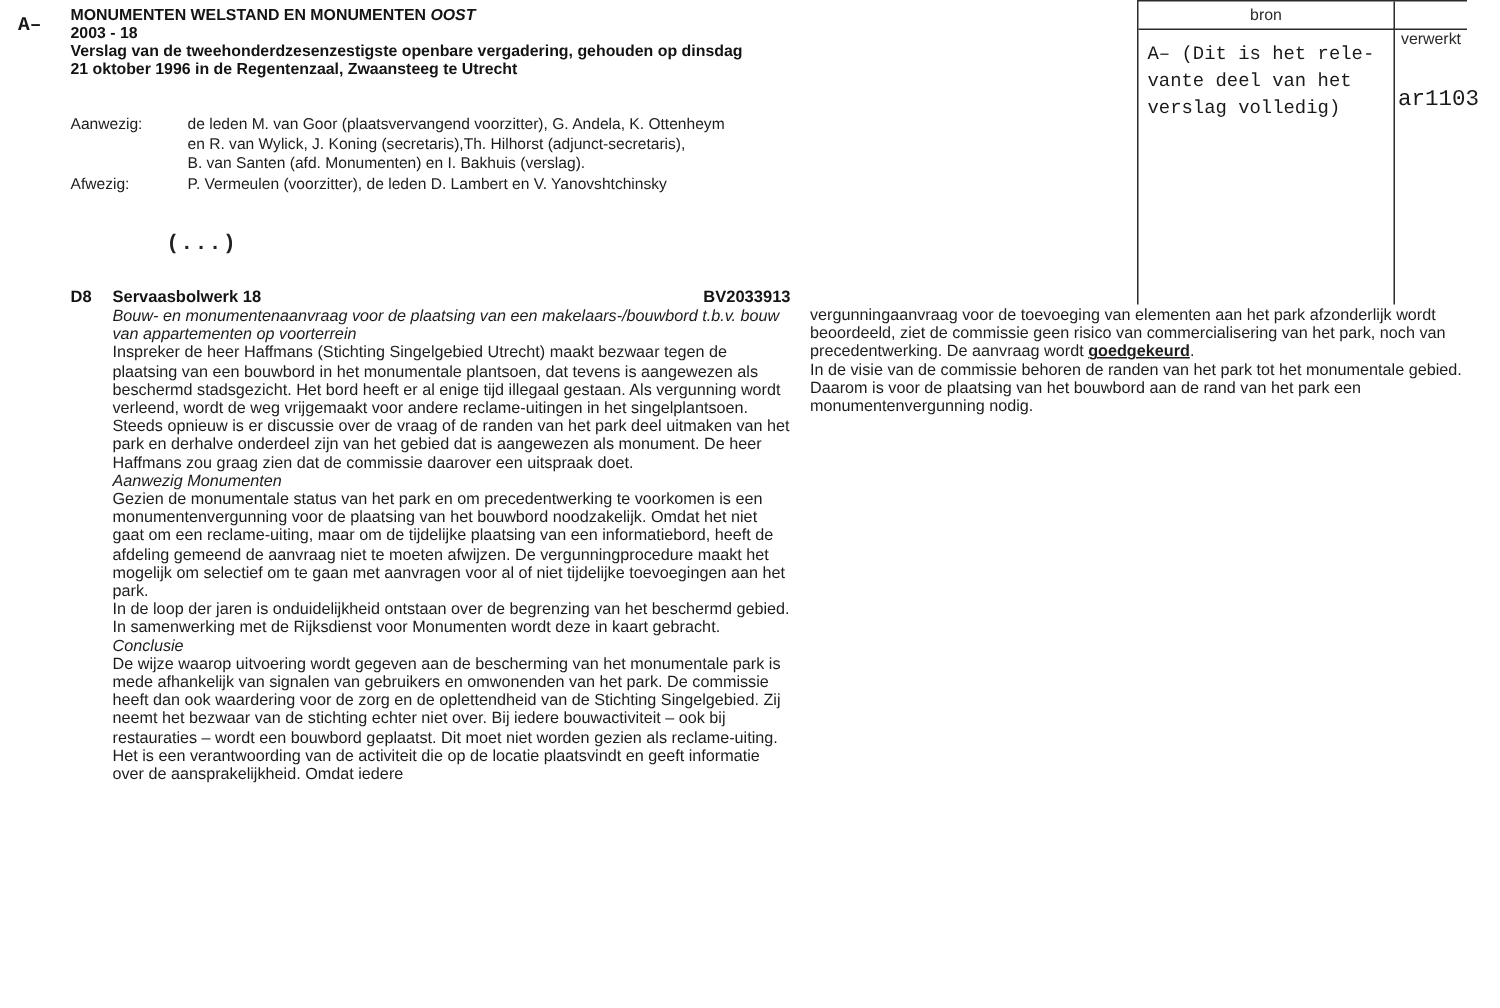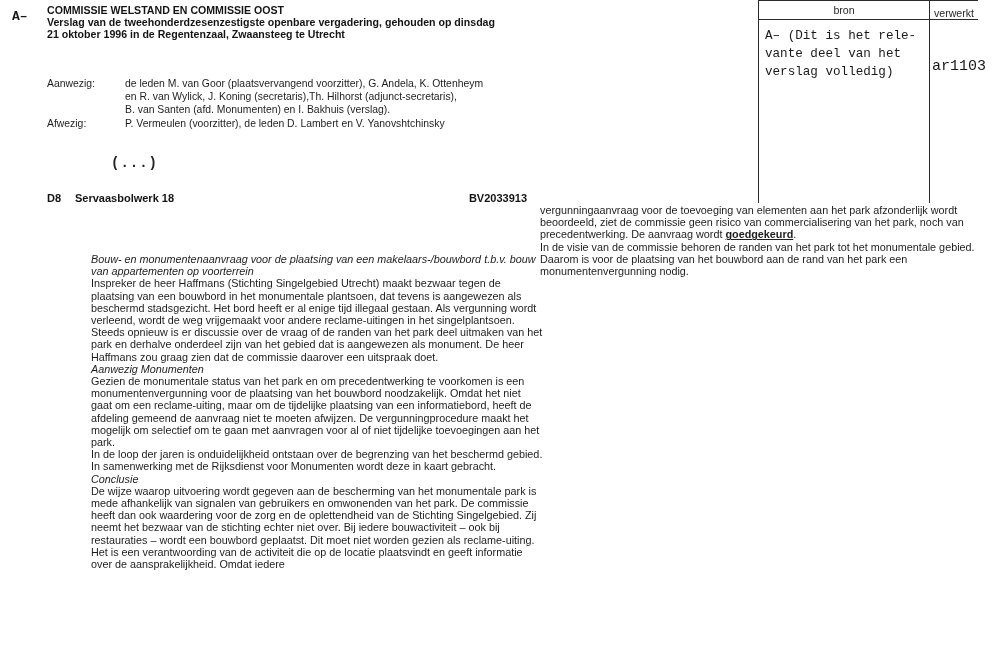--- a/index.html
+++ b/index.html
@@ -18,21 +18,21 @@
     font-family:"Liberation Mono",monospace;
     font-weight:bold; font-size:13px; color:#161616;
   }
 
   
   .doc-header {
     position:absolute; left:47px; top:4px;
     font-weight:bold; font-size:10.6px; line-height:12px; color:#141414;
     white-space:nowrap;
   }
-  .doc-header .it { }
+  .doc-header .it { font-style:italic; }
 
   
   .attendance {
     position:absolute; left:47px; top:77px;
     font-size:10.4px; line-height:13.2px; white-space:nowrap;
   }
   .att-row { display:flex; }
   .att-label { width:78px; flex:0 0 78px; }
 
   
@@ -51,38 +51,38 @@
   .item-title  { flex:1; }
   .item-code   { text-align:center;padding-left:25px; }
 
   
   .col {
     position:absolute;
     font-size:10.8px; line-height:12.2px;
     text-align:left; color:#1d1d1d;
   }
   .col p { margin:0; }
-  .col-left  { left:91px;  top:205px; width:452px;margin-top:48px; }
+  .col-left  { left:75px;  top:205px; width:452px; }
   .col-right { left:540px; top:204px; width:455px; }
   .italic { font-style:italic; }
   .u { text-decoration:underline;font-weight:bold; }
 
   
   .stamp-table {
     position:absolute; left:758px; top:0; width:220px; height:203px;
     border-left:1.5px solid #2b2b2b;
     border-top:1px solid #2b2b2b;
   }
   .stamp-header-row {
     display:flex; height:19px;
     border-bottom:1.5px solid #2b2b2b;
     font-size:10.6px; color:#2a2a2a;
   }
   .stamp-col-bron-h { width:170px; flex:0 0 170px; text-align:center; padding-top:3px; }
-  .stamp-col-verwerkt-h { flex:1; text-align:center; padding-top:6px; border-left:1.5px solid #2b2b2b; }
+  .stamp-col-verwerkt-h { flex:1; text-align:center; padding-top:19px; border-left:1.5px solid #2b2b2b; }
   .stamp-body-row { display:flex; height:182.5px; }
   .stamp-col-bron-b {
     width:170px; flex:0 0 170px; padding:7px 0 0 6px;
     font-family:"Liberation Mono","DejaVu Sans Mono",monospace;
     font-size:12.6px; line-height:18px; font-weight:500;
     color:#1a1a1a; white-space:nowrap;
   }
   .stamp-col-verwerkt-b {
     flex:1; border-left:1.5px solid #2b2b2b;
     padding:38px 0 0 2px;
@@ -104,21 +104,22 @@
     <div class="stamp-col-bron-b">
       <div>A– (Dit is het rele-</div>
       <div>vante deel van het</div>
       <div>verslag volledig)</div>
     </div>
     <div class="stamp-col-verwerkt-b">ar1103</div>
   </div>
 </div>
 
 <div class="doc-header">
-  <div><span>COMMISSIE WELSTAND EN COMMISSIE </span><span class="it">OOST</span></div>
+  <div><span>MONUMENTEN WELSTAND EN MONUMENTEN </span><span class="it">OOST</span></div>
+  <div>2003 - 18</div>
   <div>Verslag van de tweehonderdzesenzestigste openbare vergadering, gehouden op dinsdag</div>
   <div>21 oktober 1996 in de Regentenzaal, Zwaansteeg te Utrecht</div>
 </div>
 
 <div class="attendance">
   <div class="att-row">
     <div class="att-label">Aanwezig:</div>
     <div>
       <div>de leden M. van Goor (plaatsvervangend voorzitter), G. Andela, K. Ottenheym</div>
       <div>en R. van Wylick, J. Koning (secretaris),Th. Hilhorst (adjunct-secretaris),</div>

